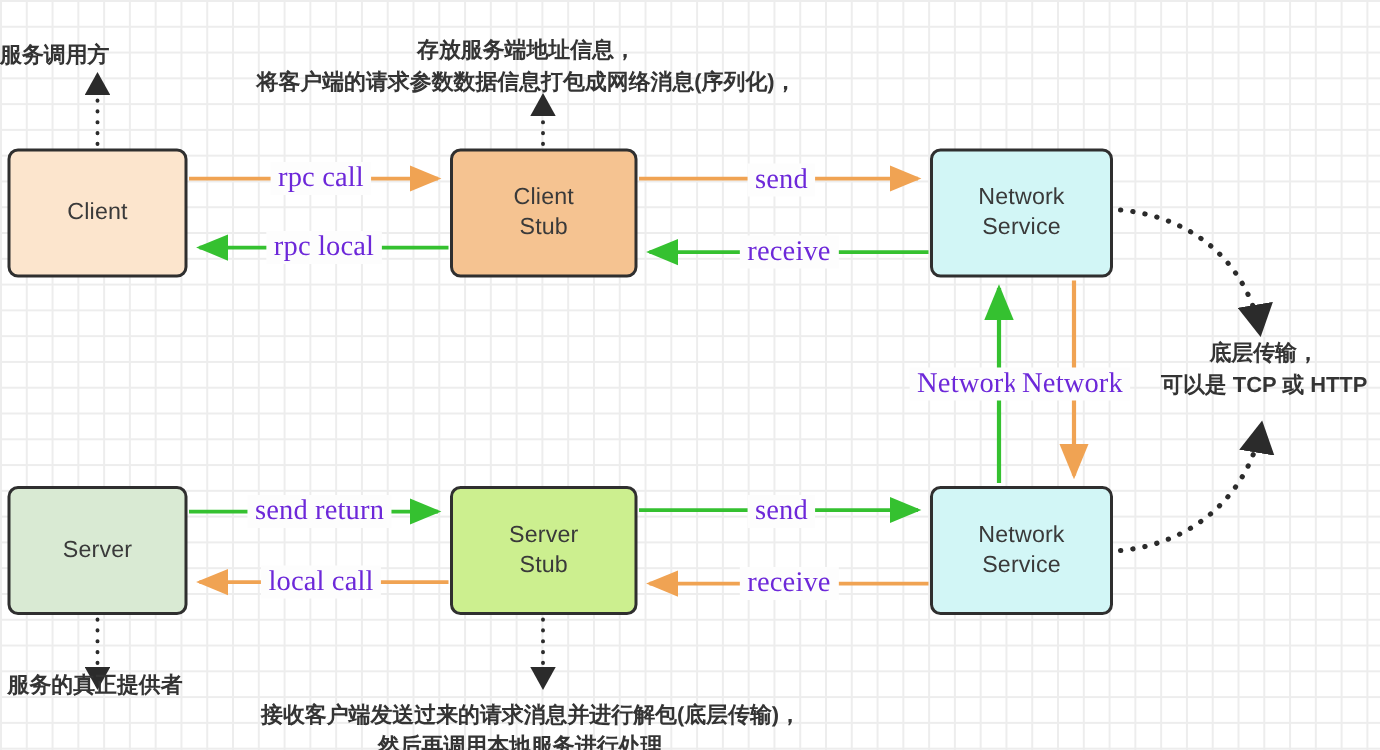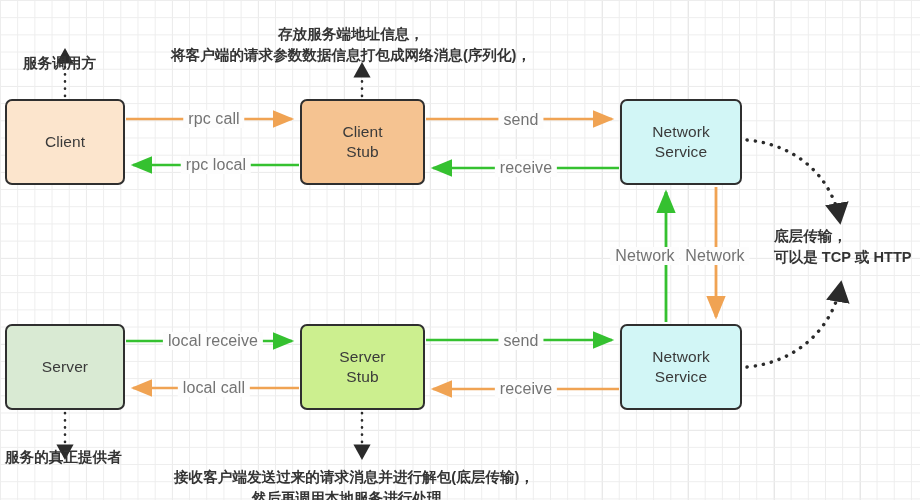--- a/index.html
+++ b/index.html
@@ -39,28 +39,29 @@
 
   .nd-client{left:5px;top:99px;width:120px;height:86px;background:#fce5cd;}
   .nd-client-stub{left:300px;top:99px;width:125px;height:86px;background:#f5c391;}
   .nd-net-top{left:620px;top:99px;width:122px;height:86px;background:#d2f6f6;}
   .nd-server{left:5px;top:324px;width:120px;height:86px;background:#d9ead3;}
   .nd-server-stub{left:300px;top:324px;width:125px;height:86px;background:#ccef8f;}
   .nd-net-bot{left:620px;top:324px;width:122px;height:86px;background:#d2f6f6;}
 
   .elabel{
     position:absolute;
-    font-size:16px;
-    color:#737373;
+    font-size:19px;
+    color:#6d28d9;
     background:#fdfdfd;
     padding:0 5px;
     white-space:nowrap;
     transform:translate(-50%,-50%);
     z-index:4;
     letter-spacing:.1px;
+    font-family:Liberation Serif, serif;
   }
   .note{
     position:absolute;
     font-size:14.6px;
     color:#343434;
     font-weight:bold;
     text-align:center;
     line-height:1.42;
     white-space:nowrap;
     z-index:4;
@@ -177,36 +178,36 @@
     <span>Network</span>
     <span>Service</span>
   </div>
 </div>
 
 <div class="elabel" style="left:214px;top:119px;">rpc call</div>
 <div class="elabel" style="left:216px;top:165px;">rpc local</div>
 <div class="elabel" style="left:521px;top:120px;">send</div>
 <div class="elabel" style="left:526px;top:168px;">receive</div>
 
-<div class="elabel" style="left:213px;top:341px;">local receive</div>
+<div class="elabel" style="left:213px;top:341px;">send return</div>
 <div class="elabel" style="left:214px;top:388px;">local call</div>
 <div class="elabel" style="left:521px;top:341px;">send</div>
 <div class="elabel" style="left:526px;top:389px;">receive</div>
 
 <div class="elabel" style="left:645px;top:256px;">Network</div>
 <div class="elabel" style="left:715px;top:256px;">Network</div>
 
-<div class="note" style="left:23px;top:27px;margin-top:26px;">服务调用方</div>
+<div class="note" style="left:0;top:27px;">服务调用方</div>
 
 <div class="note" style="left:171px;top:24px;text-align:center;">
   <span>存放服务端地址信息，</span><br>
   <span>将客户端的请求参数数据信息打包成网络消息(序列化)，</span><br>
 </div>
 
-<div class="note" style="left:774px;top:226px;text-align:left;">
+<div class="note" style="left:774px;top:226px;text-align:center;">
   <span>底层传输，</span><br>
   <span>可以是 TCP 或 HTTP</span>
 </div>
 
 <div class="note" style="left:5px;top:447px;">服务的真正提供者</div>
 
 <div class="note" style="left:174px;top:467px;text-align:center;">
   <span>接收客户端发送过来的请求消息并进行解包(底层传输)，</span><br>
   <span>然后再调用本地服务进行处理。</span>
 </div>

